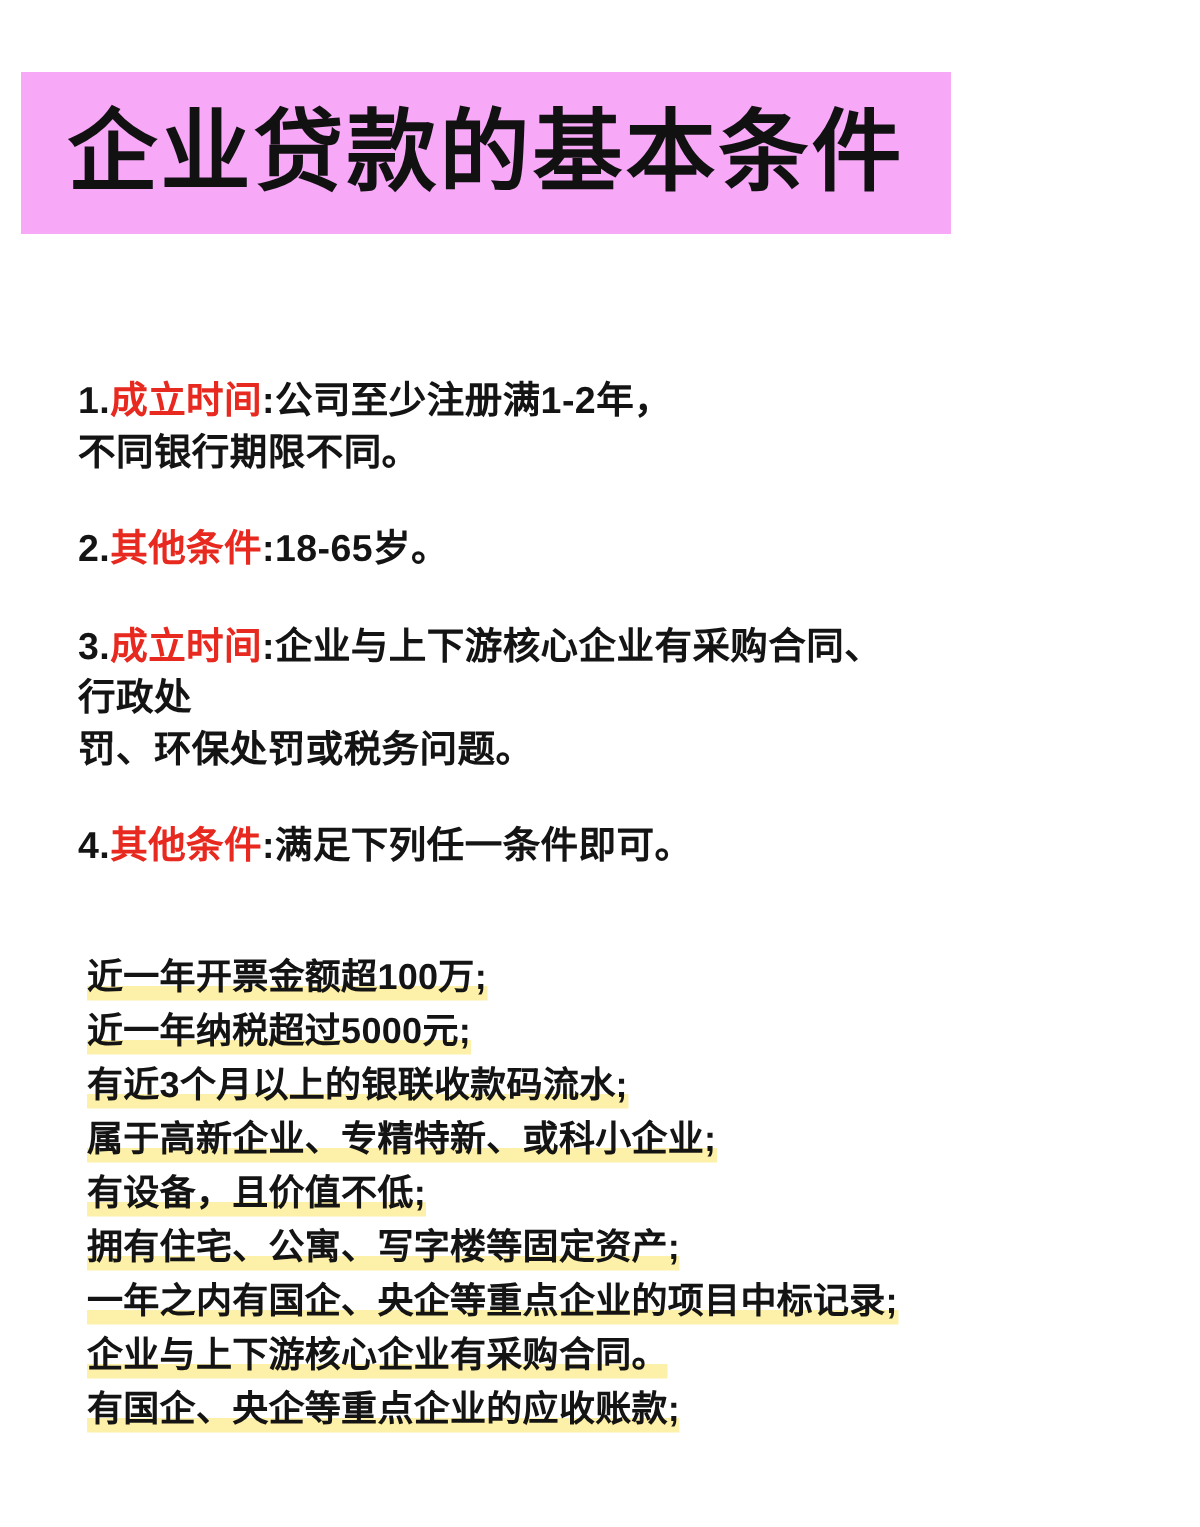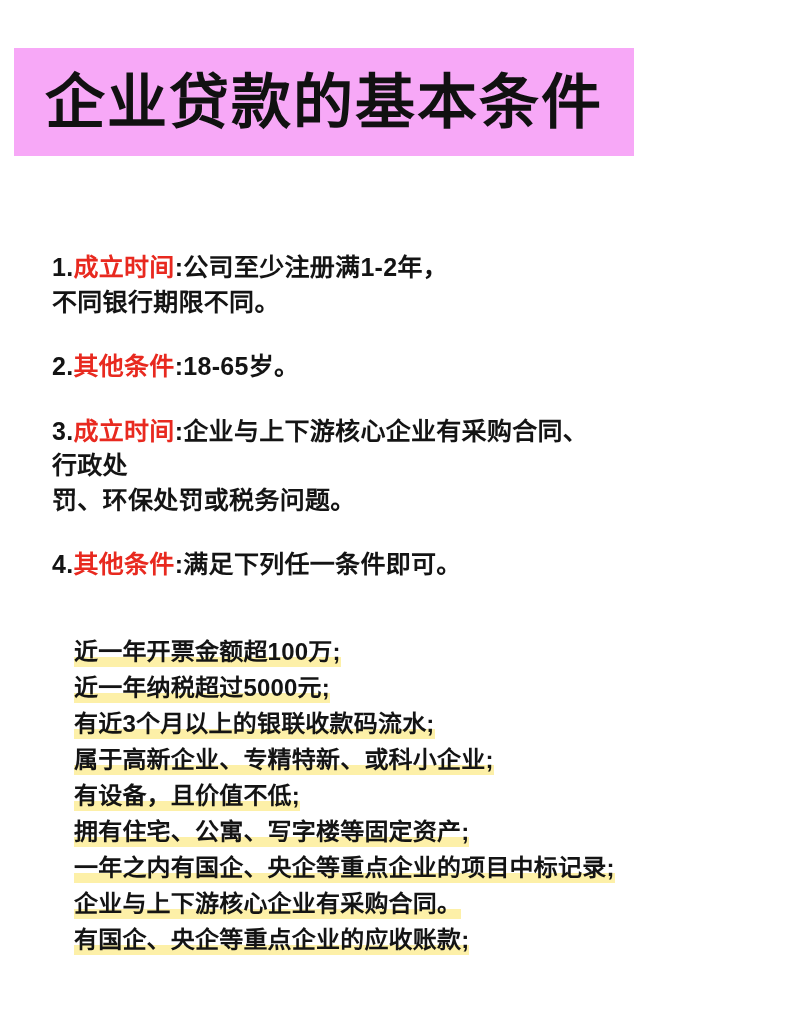--- a/index.html
+++ b/index.html
@@ -77,21 +77,21 @@
     color: #141414;
     font-weight: 700;
   }
 
   
   .sublist {
     position: absolute;
     left: 0;
     top: 640px;
     width: 800px;
-    padding: 0 74px;
+    padding: 0 58px;
     box-sizing: border-box;
   }
   .subitem {
     font-size: 24px;
     line-height: 1.0;
     font-weight: 700;
     color: #141414;
     letter-spacing: 0.2px;
     margin-bottom: 12px;
     white-space: nowrap;

